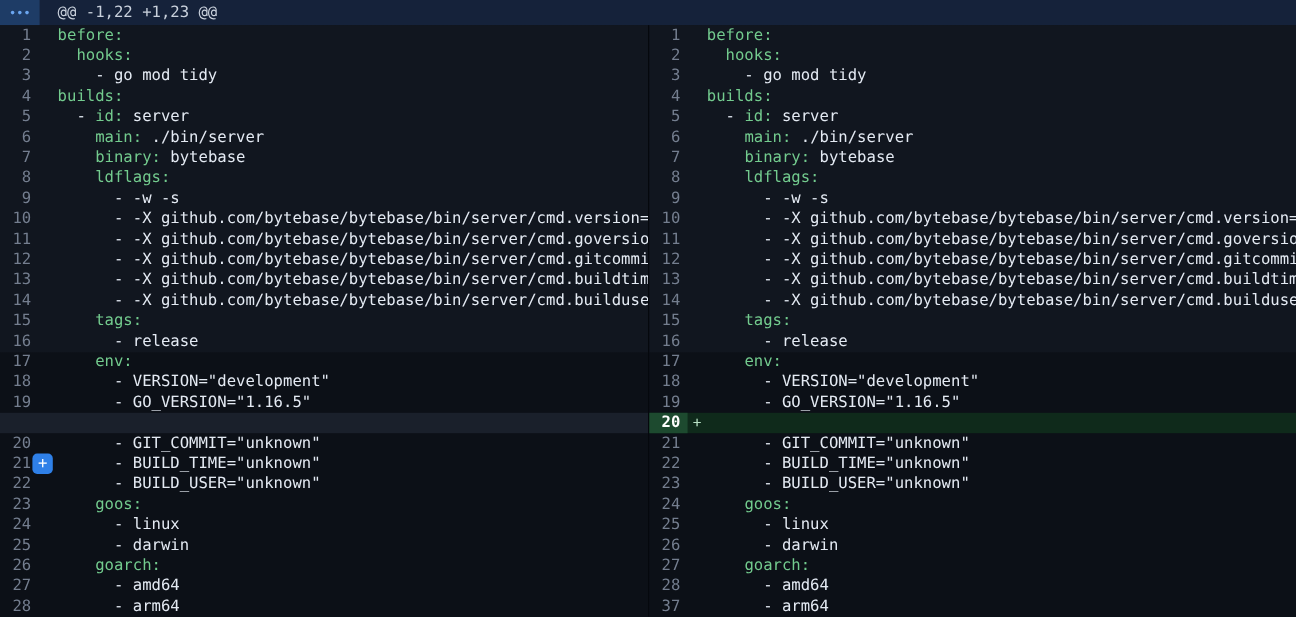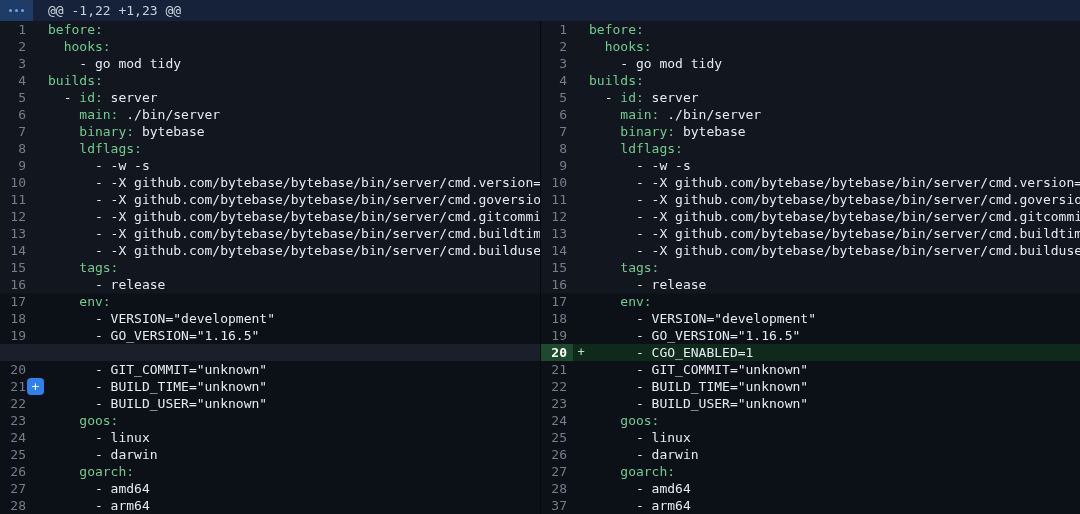--- a/index.html
+++ b/index.html
@@ -120,21 +120,21 @@
         <div class="row context"><div class="ln">10</div><div class="marker"></div><div class="code"><span>      - -X github.com/bytebase/bytebase/bin/server/cmd.version={{.Version}}</span></div></div>
         <div class="row context"><div class="ln">11</div><div class="marker"></div><div class="code"><span>      - -X github.com/bytebase/bytebase/bin/server/cmd.goversion=${GO_VERSION}</span></div></div>
         <div class="row context"><div class="ln">12</div><div class="marker"></div><div class="code"><span>      - -X github.com/bytebase/bytebase/bin/server/cmd.gitcommit={{.Commit}}</span></div></div>
         <div class="row context"><div class="ln">13</div><div class="marker"></div><div class="code"><span>      - -X github.com/bytebase/bytebase/bin/server/cmd.buildtime={{.Timestamp}}</span></div></div>
         <div class="row context"><div class="ln">14</div><div class="marker"></div><div class="code"><span>      - -X github.com/bytebase/bytebase/bin/server/cmd.builduser=goreleaser</span></div></div>
         <div class="row context"><div class="ln">15</div><div class="marker"></div><div class="code"><span>    </span><span class="k">tags:</span></div></div>
         <div class="row context"><div class="ln">16</div><div class="marker"></div><div class="code"><span>      - release</span></div></div>
         <div class="row context"><div class="ln">17</div><div class="marker"></div><div class="code"><span>    </span><span class="k">env:</span></div></div>
         <div class="row context"><div class="ln">18</div><div class="marker"></div><div class="code"><span>      - VERSION="development"</span></div></div>
         <div class="row context"><div class="ln">19</div><div class="marker"></div><div class="code"><span>      - GO_VERSION="1.16.5"</span></div></div>
-        <div class="row added"><div class="ln">20</div><div class="marker">+</div><div class="code"><span>      - CGO_ENABLED=1</span></div></div>
+        <div class="row added"><div class="ln">20</div><div class="marker">+</div></div>
         <div class="row context"><div class="ln">21</div><div class="marker"></div><div class="code"><span>      - GIT_COMMIT="unknown"</span></div></div>
         <div class="row context"><div class="ln">22</div><div class="marker"></div><div class="code"><span>      - BUILD_TIME="unknown"</span></div></div>
         <div class="row context"><div class="ln">23</div><div class="marker"></div><div class="code"><span>      - BUILD_USER="unknown"</span></div></div>
         <div class="row context"><div class="ln">24</div><div class="marker"></div><div class="code"><span>    </span><span class="k">goos:</span></div></div>
         <div class="row context"><div class="ln">25</div><div class="marker"></div><div class="code"><span>      - linux</span></div></div>
         <div class="row context"><div class="ln">26</div><div class="marker"></div><div class="code"><span>      - darwin</span></div></div>
         <div class="row context"><div class="ln">27</div><div class="marker"></div><div class="code"><span>    </span><span class="k">goarch:</span></div></div>
         <div class="row context"><div class="ln">28</div><div class="marker"></div><div class="code"><span>      - amd64</span></div></div>
         <div class="row context"><div class="ln">37</div><div class="marker"></div><div class="code"><span>      - arm64</span></div></div>
       </div>

